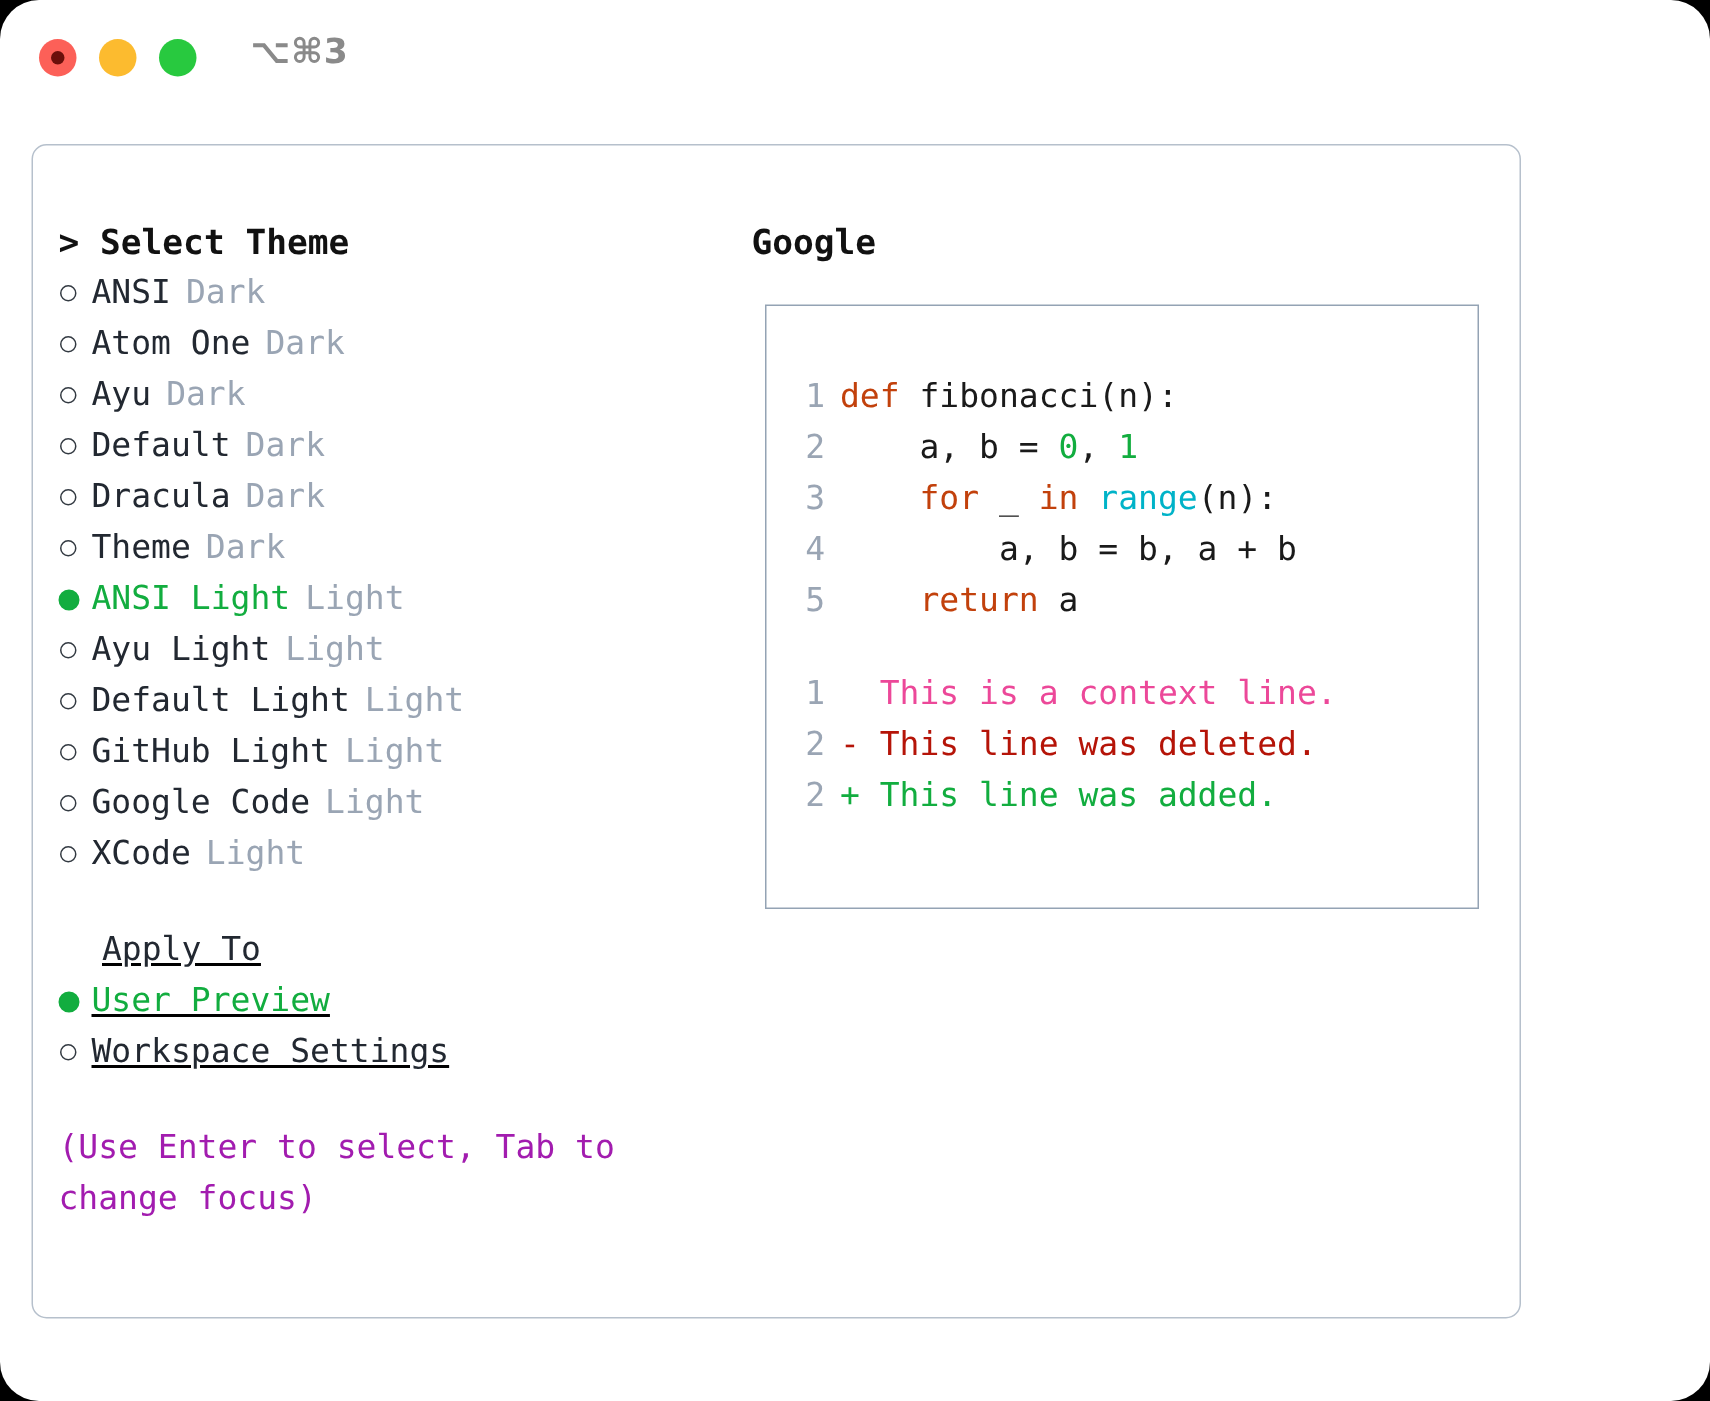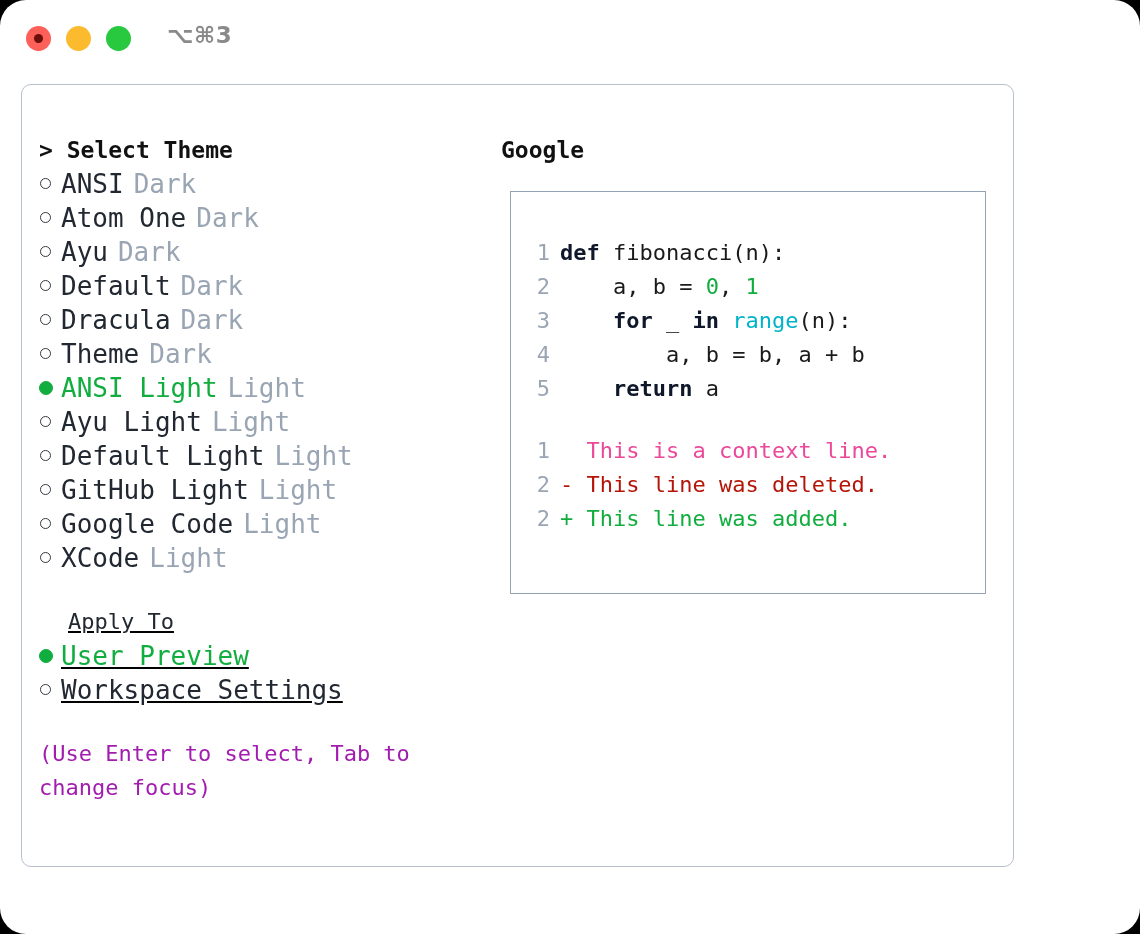--- a/index.html
+++ b/index.html
@@ -56,21 +56,21 @@
     font-size: 23px;
     font-weight: bold;
     color: #8a8a8a;
     letter-spacing: 0.5px;
     white-space: pre;
   }
 
   
   #panel {
     position: absolute;
-    left: 21px; top: 84px;
+    left: 21px; top: 96px;
     width: 993px;
     height: 783px;
     box-sizing: border-box;
     border: 1.5px solid #b6c0cc;
     border-radius: 10px;
     background: #ffffff;
   }
 
   
   #left-col {
@@ -85,21 +85,21 @@
     color: #111111;
     line-height: 34px;
     white-space: pre;
   }
 
   .opt-row {
     display: flex;
     align-items: baseline;
     height: 34px;
     line-height: 34px;
-    font-size: 26px;
+    font-size: 22px;
     white-space: pre;
   }
   .radio {
     display: inline-block;
     width: 22px;
     flex: 0 0 22px;
     position: relative;
     align-self: center;
     height: 34px;
   }
@@ -188,21 +188,21 @@
   }
   .lineno {
     display: inline-block;
     width: 26px;
     flex: 0 0 26px;
     text-align: right;
     color: #9aa5b4;
     padding-right: 10px;
   }
   .code-text { white-space: pre; }
-  .tok-kw   { color: #0f172a; font-weight: bold; }
+  .tok-kw   { color: #c2410c; }
   .tok-fn   { color: #00b3c8; }
   .tok-num  { color: #12ad3f; }
   .tok-pln  { color: #1a1a1a; margin-top: 40px; }
   .diff-gap { height: 28px; }
   .diff-ctx { color: #ec4899; }
   .diff-del { color: #b51408; }
   .diff-add { color: #12ad3f; }
 </style>
 </head>
 <body>

